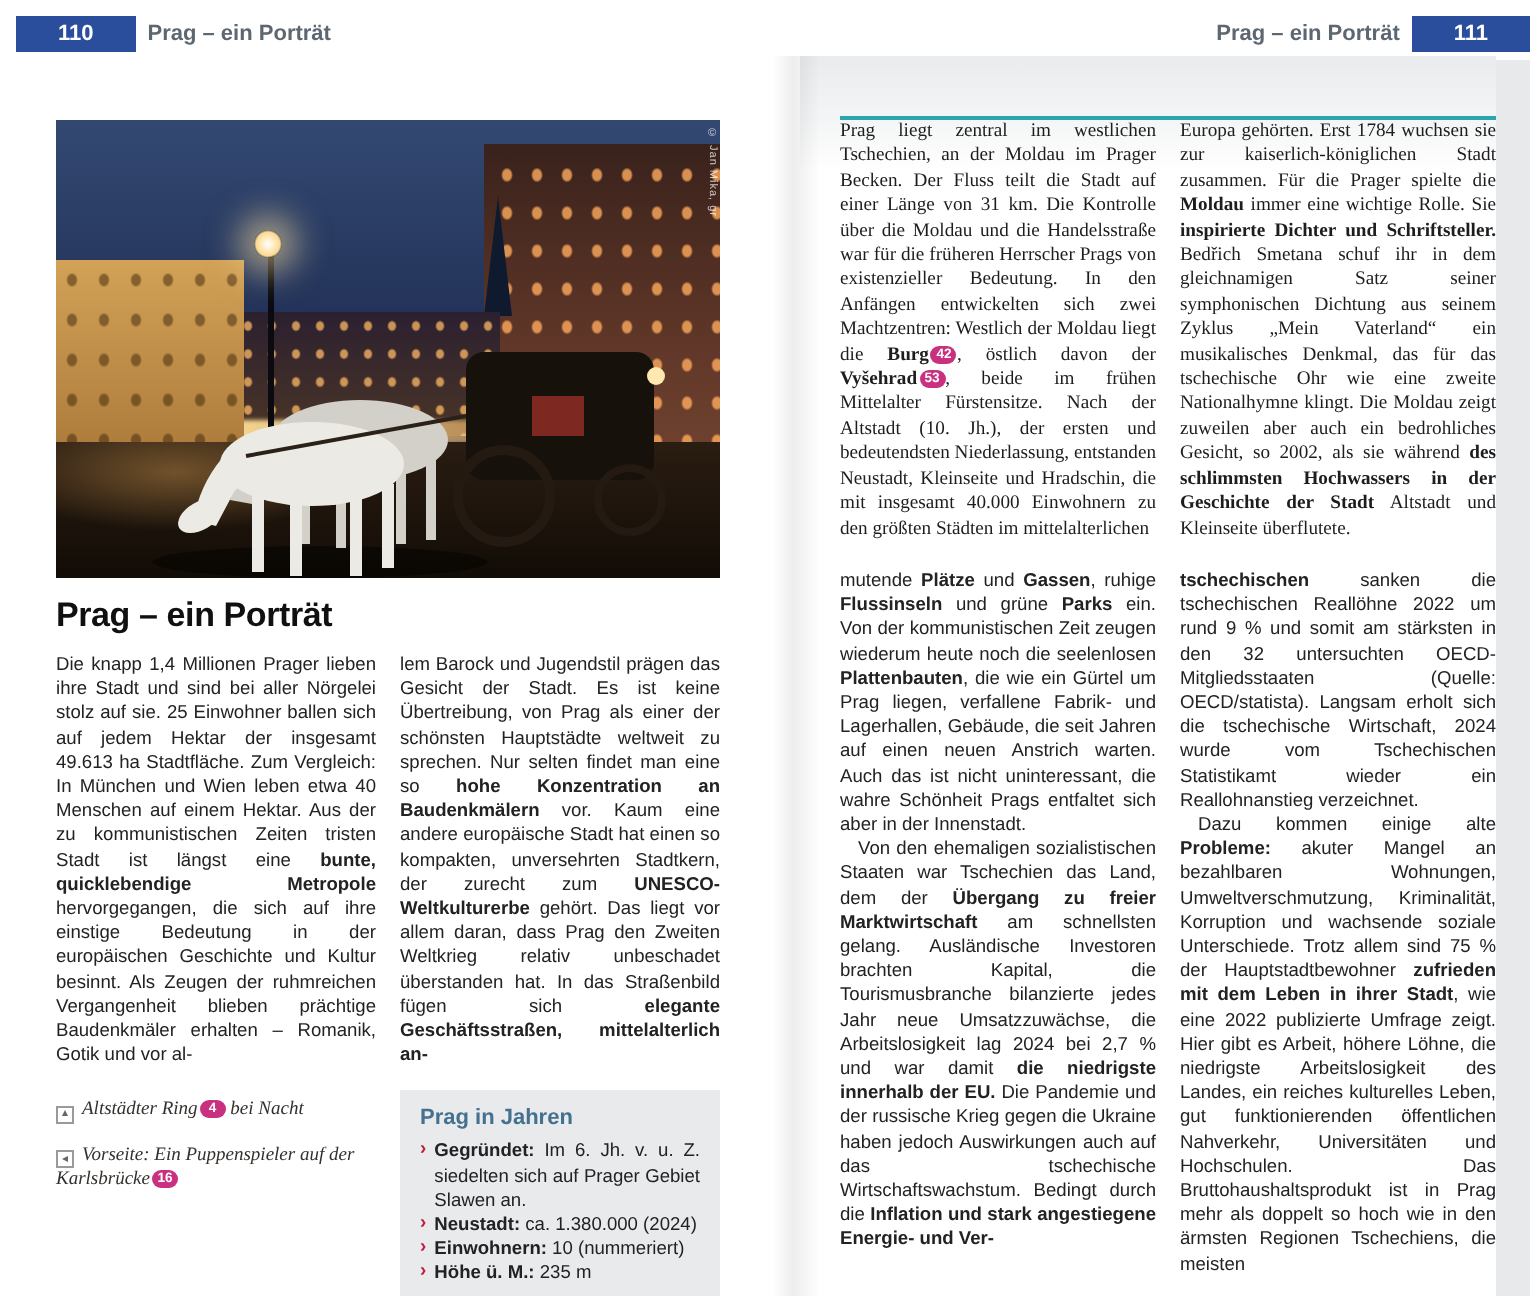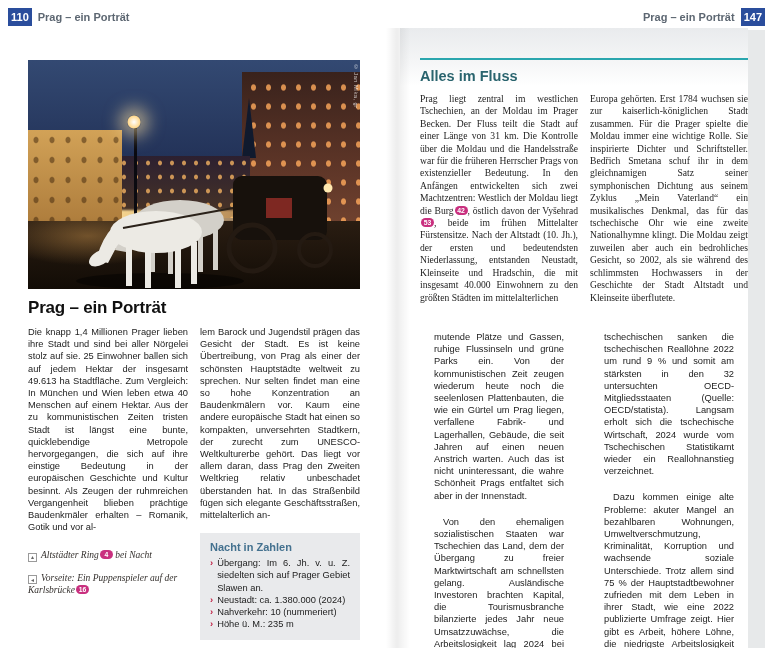--- a/index.html
+++ b/index.html
@@ -7,21 +7,21 @@
             font-family:"Liberation Sans", sans-serif; }
 
   
   .edge-strip { position:absolute; right:0; top:30px; bottom:0; width:17px; background:#e7e9ea; }
   .right-page-shade { position:absolute; left:400px; right:17px; top:28px; height:58px;
                       background:linear-gradient(180deg,#e9ebed 0%, #f4f5f6 55%, #ffffff 100%); }
   .gutter-shadow { position:absolute; left:386px; top:28px; bottom:0; width:24px;
                    background:linear-gradient(90deg, rgba(0,0,0,0) 0%, rgba(0,0,0,.07) 45%, rgba(0,0,0,0) 100%); }
   .header-left  { position:absolute; left:8px;  top:8px; display:flex; align-items:center; gap:6px; }
   .header-right { position:absolute; right:0;   top:8px; display:flex; align-items:center; gap:6px; }
-  .pagenum { background:#2a4d9c; color:#fff; font-size:11px; font-weight:bold; padding:3px 3px; }
+  .pagenum { background:#2a4d9c; color:#fff; font-size:11px; font-weight:bold; padding:3px 21px; }
   .hdr-title { font-size:11px; font-weight:bold; color:#5d6772; }
 
   
   .left-page { position:absolute; left:28px; top:60px; width:332px; }
   .photo { position:relative; width:332px; height:229px; overflow:hidden; background:#1b2a4a; }
   .ph-sky { position:absolute; inset:0; background:linear-gradient(180deg,#334972 0%, #24345a 40%, #15203c 75%); }
   .ph-bldg-right { position:absolute; right:0; top:12px; width:118px; height:168px;
         background-image: radial-gradient(rgba(255,170,92,.8) 2px, rgba(255,170,92,0) 3px),
                           linear-gradient(180deg,#39221c 0%, #5d3527 55%, #744531 100%);
         background-size:15px 19px, 100% 100%; background-position:4px 6px, 0 0; }
@@ -48,21 +48,21 @@
                     linear-gradient(180deg,#2a1d12,#120c06); }
   .ph-svg { position:absolute; left:0; top:0; width:100%; height:100%; }
   .ph-credit { position:absolute; right:1px; top:4px; writing-mode:vertical-rl; font-size:5.5px;
         letter-spacing:.5px; color:rgba(255,255,255,.72); }
 
   .left-heading { margin:9px 0 0 0; font-size:17px; font-weight:bold; color:#101010; letter-spacing:-.2px; }
   .cols { display:flex; gap:12px; margin-top:8px; }
   .col { width:160px; }
   .rcol { width:158px; }
   .body-sans { font-size:9.3px; line-height:12.2px; text-align:justify; color:#222; margin:0; }
-  .body-sans p { margin:14px; }
+  .body-sans p { margin:0; }
   .p-indent { text-indent:9px; }
 
   .captions { margin-top:16px; }
   .caption { font-family:"Liberation Serif", serif; font-style:italic; font-size:9.5px; line-height:12px;
              color:#34302d; margin-bottom:10px; }
   .cap-icon { display:inline-flex; width:9px; height:9px; border:1px solid #9a9a9a; box-sizing:border-box;
               align-items:center; justify-content:center; font-size:6px; color:#666;
               font-style:normal; font-family:"Liberation Sans",sans-serif; margin-right:4px; vertical-align:-1px; background:#fff; }
 
   .infobox { margin-top:12px; background:#e9eaec; padding:8px 10px 10px; }
@@ -75,38 +75,38 @@
   .teal-rule { height:2px; background:#2aa6ae; margin-top:28px; }
   .section-heading { font-size:14.5px; font-weight:600; color:#2a646e; margin:8px 0 9px; }
   .serif-cols { display:flex; gap:12px; }
   .body-serif { font-family:"Liberation Serif", serif; font-size:9.6px; line-height:12.4px;
                 text-align:justify; color:#1d1d1d; margin:0; }
   .sans-cols { display:flex; gap:12px; margin-top:13px; }
 
   .badge { display:inline-block; background:#c9307f; color:#fff; font-family:"Liberation Sans",sans-serif;
            font-style:normal; font-weight:bold; font-size:6.8px; line-height:9px; height:9px; min-width:9px;
            text-align:center; border-radius:5px; padding:0 2px; vertical-align:1px; margin-left:1px; }
-  b { font-weight:normal; }
+  b { font-weight:bold; }
 </style>
 </head>
 <body>
 
 <div class="spread">
 
   <div class="edge-strip"></div>
   <div class="right-page-shade"></div>
   <div class="gutter-shadow"></div>
 
   <div class="header-left">
     <span class="pagenum">110</span>
     <span class="hdr-title">Prag – ein Porträt</span>
   </div>
   <div class="header-right">
     <span class="hdr-title">Prag – ein Porträt</span>
-    <span class="pagenum">147</span>
+    <span class="pagenum">111</span>
   </div>
 
   <div class="left-page">
 
     <div class="photo">
       <div class="ph-sky"></div>
       <div class="ph-bldg-right"></div>
       <div class="ph-spire"></div>
       <div class="ph-bldg-center"></div>
       <div class="ph-shops"></div>
@@ -161,45 +161,44 @@
             <span class="cap-icon">
                 <span>◂</span>
               </span><span>Vorseite: Ein Puppenspieler auf der Karlsbrücke<span class="badge">16</span></span>
           </div>
         </div>
       </div>
 
       <div class="col">
         <p class="body-sans">lem Barock und Jugendstil prägen das Gesicht der Stadt. Es ist keine Übertreibung, von Prag als einer der schönsten Hauptstädte weltweit zu sprechen. Nur selten findet man eine so <b>hohe Konzentration an Baudenkmälern</b> vor. Kaum eine andere europäische Stadt hat einen so kompakten, unversehrten Stadtkern, der zurecht zum <b>UNESCO-Weltkulturerbe</b> gehört. Das liegt vor allem daran, dass Prag den Zweiten Weltkrieg relativ unbeschadet überstanden hat. In das Straßenbild fügen sich <b>elegante Geschäftsstraßen, mittelalterlich an-</b></p>
         <div class="infobox">
-          <div class="infobox-title">Nacht in Zahlen</div>
-          <div class="box-item">
-            <span class="chev">›</span>
-            <span class="body-sans"><b>Übergang:</b> Im 6. Jh. v. u. Z. siedelten sich auf Prager Gebiet Slawen an.</span>
+          <div class="infobox-title">Prag in Jahren</div>
+          <div class="box-item">
+            <span class="chev">›</span>
+            <span class="body-sans"><b>Gegründet:</b> Im 6. Jh. v. u. Z. siedelten sich auf Prager Gebiet Slawen an.</span>
           </div>
           <div class="box-item">
             <span class="chev">›</span>
             <span class="body-sans"><b>Neustadt:</b> ca. 1.380.000 (2024)</span>
           </div>
           <div class="box-item">
             <span class="chev">›</span>
-            <span class="body-sans"><b>Nahverkehr:</b> 10 (nummeriert)</span>
+            <span class="body-sans"><b>Einwohnern:</b> 10 (nummeriert)</span>
           </div>
           <div class="box-item">
             <span class="chev">›</span>
             <span class="body-sans"><b>Höhe ü. M.:</b> 235 m</span>
           </div>
         </div>
       </div>
     </div>
   </div>
 
   <div class="right-page">
     <div class="teal-rule"></div>
-    <h2 class="section-heading">Alles im Fluss</h2>
 
     <div class="serif-cols">
       <p class="body-serif rcol">Prag liegt zentral im westlichen Tschechien, an der Moldau im Prager Becken. Der Fluss teilt die Stadt auf einer Länge von 31 km. Die Kontrolle über die Moldau und die Handelsstraße war für die früheren Herrscher Prags von existenzieller Bedeutung. In den Anfängen entwickelten sich zwei Machtzentren: Westlich der Moldau liegt die <b>Burg</b><span class="badge">42</span>, östlich davon der <b>Vyšehrad</b><span class="badge">53</span>, beide im frühen Mittelalter Fürstensitze. Nach der Altstadt (10. Jh.), der ersten und bedeutendsten Niederlassung, entstanden Neustadt, Kleinseite und Hradschin, die mit insgesamt 40.000 Einwohnern zu den größten Städten im mittelalterlichen</p>
       <p class="body-serif rcol">Europa gehörten. Erst 1784 wuchsen sie zur kaiserlich-königlichen Stadt zusammen. Für die Prager spielte die <b>Moldau</b> immer eine wichtige Rolle. Sie <b>inspirierte Dichter und Schriftsteller.</b> Bedřich Smetana schuf ihr in dem gleichnamigen Satz seiner symphonischen Dichtung aus seinem Zyklus „Mein Vaterland“ ein musikalisches Denkmal, das für das tschechische Ohr wie eine zweite Nationalhymne klingt. Die Moldau zeigt zuweilen aber auch ein bedrohliches Gesicht, so 2002, als sie während <b>des schlimmsten Hochwassers in der Geschichte der Stadt</b> Altstadt und Kleinseite überflutete.</p>
     </div>
 
     <div class="sans-cols">
       <div class="rcol">
         <div class="body-sans">
           <p>mutende <b>Plätze</b> und <b>Gassen</b>, ruhige <b>Flussinseln</b> und grüne <b>Parks</b> ein. Von der kommunistischen Zeit zeugen wiederum heute noch die seelenlosen <b>Plattenbauten</b>, die wie ein Gürtel um Prag liegen, verfallene Fabrik- und Lagerhallen, Gebäude, die seit Jahren auf einen neuen Anstrich warten. Auch das ist nicht uninteressant, die wahre Schönheit Prags entfaltet sich aber in der Innenstadt.</p>

